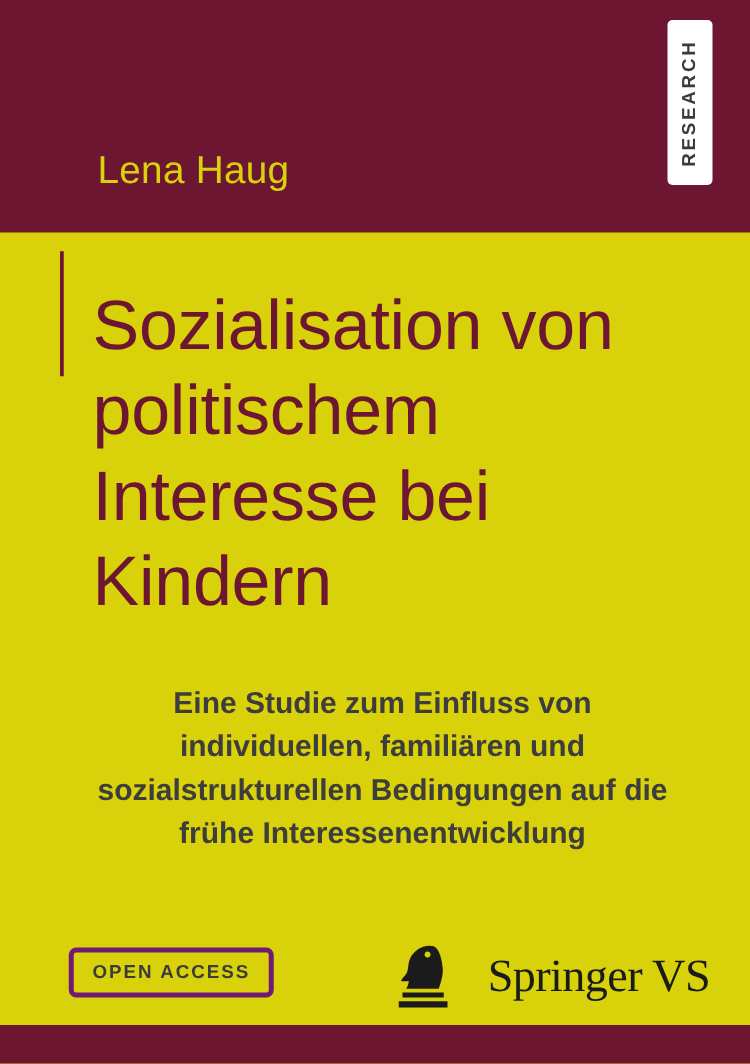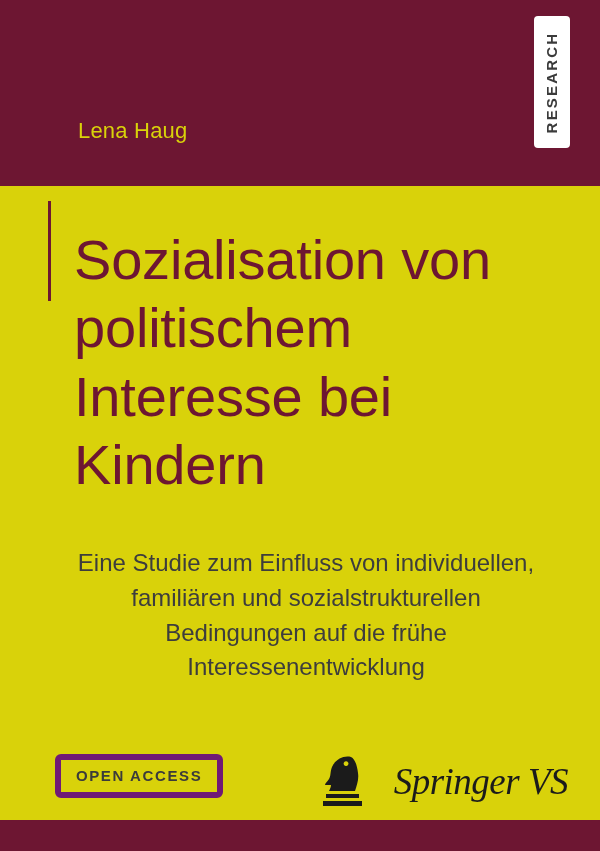--- a/index.html
+++ b/index.html
@@ -62,21 +62,21 @@
     font-weight: bold;
     letter-spacing: 2.2px;
     color: #3b3b3b;
   }
 
   
   .author {
     position: absolute;
     left: 78px;
     top: 118px;
-    font-size: 22px;
+    font-size: 31px;
     color: #d9d20a;
     font-weight: normal;
     letter-spacing: 0.2px;
   }
 
   
   .title-rule {
     position: absolute;
     left: 48px;
     top: 201px;
@@ -101,47 +101,46 @@
   
   .subtitle {
     position: absolute;
     left: 70px;
     top: 546px;
     width: 472px;
     text-align: center;
     font-size: 24px;
     line-height: 1.45;
     color: #3d3d3d;
-    font-weight: normal;
+    font-weight: bold;
   }
 
   
   .oa-badge {
     position: absolute;
     left: 55px;
     bottom: 53px;
     padding: 7px 15px 8px 15px;
-    border: 6px solid #701a75;
+    border: 4px solid #701a75;
     border-radius: 6px;
     font-size: 15px;
     font-weight: bold;
     letter-spacing: 1.6px;
     color: #3b3b3b;
     background: transparent;
   }
 
   
   .publisher {
     position: absolute;
     right: 32px;
     bottom: 42px;
     display: flex;
     align-items: center;
     gap: 27px;
-    font-style: italic;
   }
   .publisher .knight {
     width: 46px;
     height: 56px;
     display: block;
   }
   .publisher .pub-name {
     font-size: 37px;
     color: #1b1b1b;
     letter-spacing: -0.5px;

